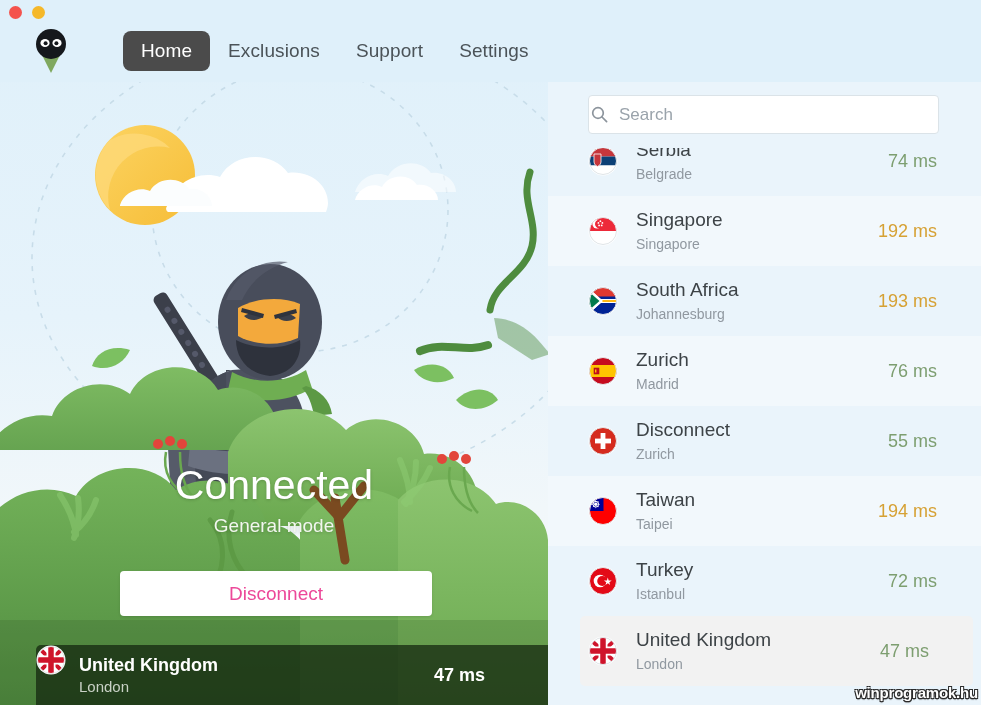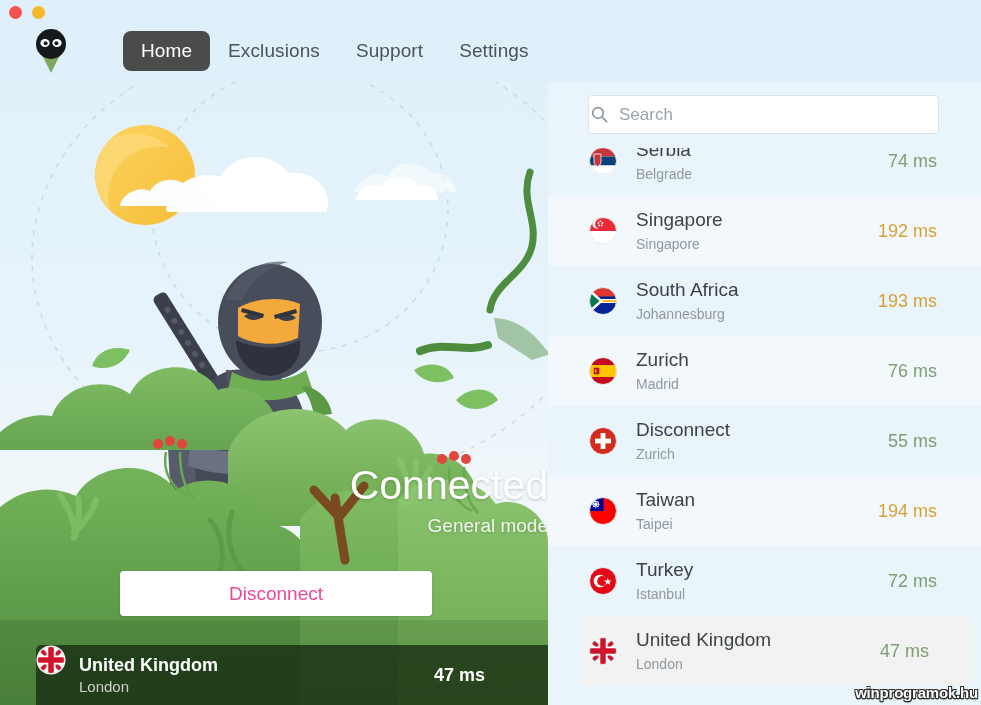--- a/index.html
+++ b/index.html
@@ -50,21 +50,21 @@
     position: absolute; left: 0; top: 0;
     width: 548px; height: 705px;
     overflow: hidden;
     background: linear-gradient(to bottom, #dff0fa 0%, #e4f2fb 42%, #eef6fb 62%, #f3f7f9 74%, #f6f8f9 100%);
   }
   .hero svg { position: absolute; left: 0; top: 0; }
 
   .hero-status {
     position: absolute; left: 0; top: 464px;
     width: 548px;
-    text-align: right;
+    text-align: center;
     z-index: 12;
     pointer-events: none;
   }
   .hero-status .big {
     font-size: 41px;
     color: #ffffff;
     font-weight: 400;
     line-height: 1.05;
     text-shadow: 0 1px 3px rgba(30,50,20,0.25);
   }

